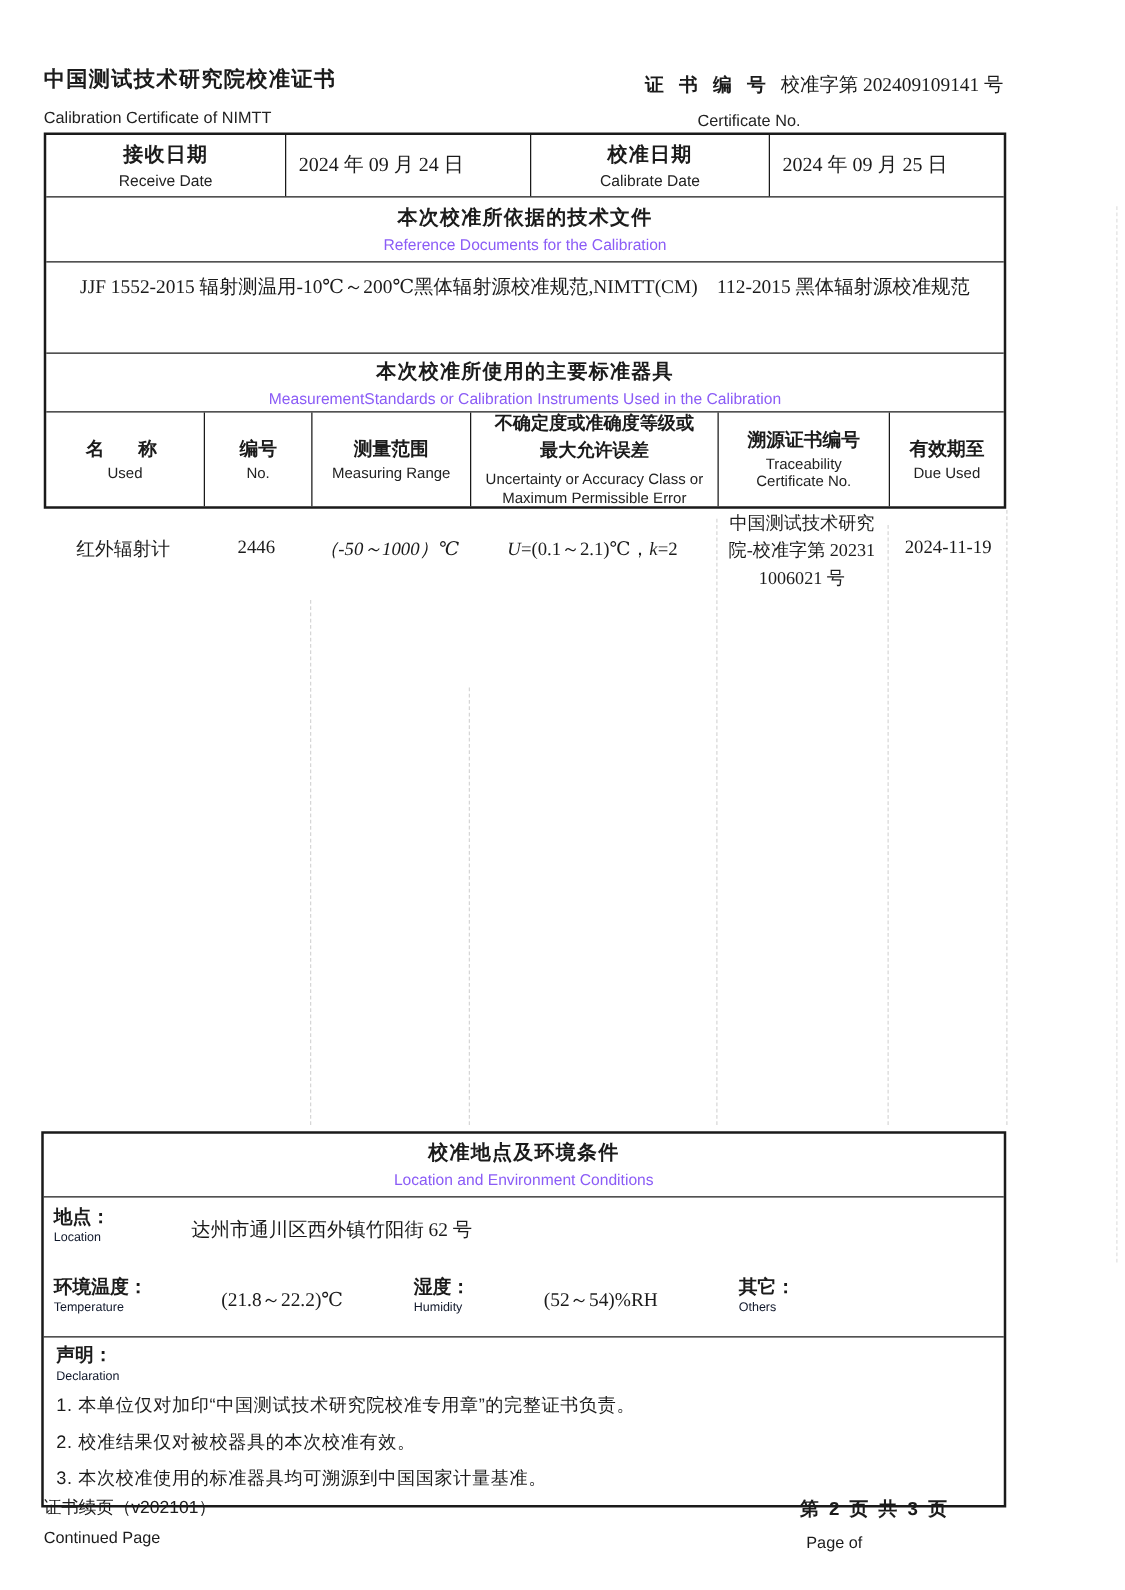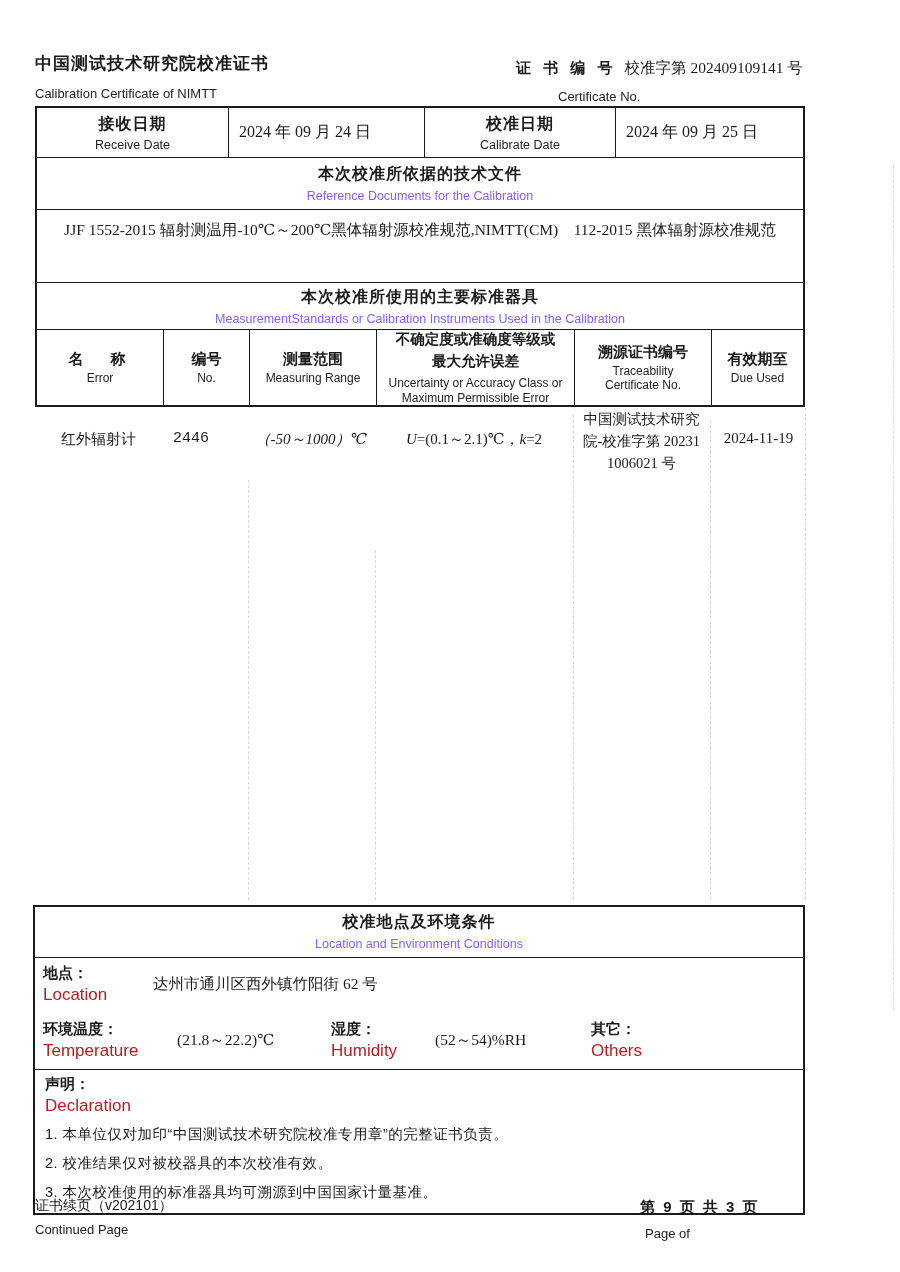--- a/index.html
+++ b/index.html
@@ -55,21 +55,21 @@
   
   .scanline { position: absolute; width: 0; border-left: 1px dashed rgba(0,0,0,0.16); }
 
   
   .bottom-box { left: 33px; top: 905px; width: 772px; border: 2px solid #1a1a1a; }
   .bb-title { text-align: center; padding: 5px 0 6px 0; border-bottom: 1.5px solid #1a1a1a; }
   .bb-row { position: relative; }
   .bb-loc { height: 58px; }
   .bb-env { height: 54px; border-bottom: 1.5px solid #1a1a1a; }
   .mini-lbl-cn { font-size: 15px; font-weight: bold; }
-  .mini-lbl-en { font-size: 17px; margin-top: 2px; color: #b91c1c; }
+  .mini-lbl-en { font-size: 10px; margin-top: 2px; color: #0f172a; }
   .bb-val { font-size: 15.5px; white-space: nowrap; }
 
   .decl { padding: 5px 10px 6px 10px; }
   .decl-items { margin-top: 4px; }
   .decl-item { font-size: 14.5px; line-height: 29px; letter-spacing: 0.5px; }
 
   
   .foot-left-cn { left: 35px; top: 1197px; font-size: 14px; }
   .foot-left-en { left: 35px; top: 1222px; font-size: 13px; }
   .foot-right-cn { left: 640px; top: 1198px; font-size: 15px; font-weight: bold; letter-spacing: 2px; }
@@ -117,21 +117,21 @@
     </div>
 
     <div class="frow" style="height:47px; flex-direction:column; justify-content:center; align-items:center;">
       <div class="sect-title-cn">本次校准所使用的主要标准器具</div>
       <div class="sect-title-en">MeasurementStandards or Calibration Instruments Used in the Calibration</div>
     </div>
 
     <div class="frow colhead" style="height:75px;">
       <div class="fcell" style="width:127px;">
         <div class="lbl-cn" style="letter-spacing:6px;">名　称</div>
-        <div class="lbl-en">Error</div>
+        <div class="lbl-en">Used</div>
       </div>
       <div class="fcell" style="width:86px;">
         <div class="lbl-cn">编号</div>
         <div class="lbl-en">No.</div>
       </div>
       <div class="fcell" style="width:127px;">
         <div class="lbl-cn">测量范围</div>
         <div class="lbl-en">Measuring Range</div>
       </div>
       <div class="fcell" style="width:198px;justify-content:space-between;">
@@ -145,21 +145,21 @@
         <div class="lbl-en" style="margin-top:0;">Certificate No.</div>
       </div>
       <div class="fcell" style="flex:1;">
         <div class="lbl-cn">有效期至</div>
         <div class="lbl-en">Due Used</div>
       </div>
     </div>
   </div>
 
   <div class="abs dcell serif" style="left:35px; top:430px; width:127px;">红外辐射计</div>
-  <div class="abs dcell serif" style="left:148px; top:430px; width:86px;font-family:Liberation Mono, monospace;">2446</div>
+  <div class="abs dcell serif" style="left:162px; top:430px; width:86px;">2446</div>
   <div class="abs dcell serif" style="left:248px; top:430px; width:127px;font-style:italic;">（-50～1000）℃</div>
   <div class="abs dcell serif" style="left:375px; top:430px; width:198px;">
     <span class="ital">U</span><span>=(0.1～2.1)℃，</span><span class="ital">k</span><span>=2</span>
   </div>
   <div class="abs dcell serif trace" style="left:573px; top:408px; width:137px;">
     <div>中国测试技术研究</div>
     <div>院-校准字第 20231</div>
     <div>1006021 号</div>
   </div>
   <div class="abs dcell serif" style="left:710px; top:430px; width:97px;">2024-11-19</div>
@@ -208,16 +208,16 @@
       <div class="decl-items">
         <div class="decl-item">1. 本单位仅对加印“中国测试技术研究院校准专用章”的完整证书负责。</div>
         <div class="decl-item">2. 校准结果仅对被校器具的本次校准有效。</div>
         <div class="decl-item">3. 本次校准使用的标准器具均可溯源到中国国家计量基准。</div>
       </div>
     </div>
   </div>
 
   <div class="abs foot-left-cn">证书续页（v202101）</div>
   <div class="abs foot-left-en">Continued Page</div>
-  <div class="abs foot-right-cn">第 9 页 共 3 页</div>
+  <div class="abs foot-right-cn">第 2 页 共 3 页</div>
   <div class="abs foot-right-en">Page of</div>
 
 </div>
 
 </body></html>

